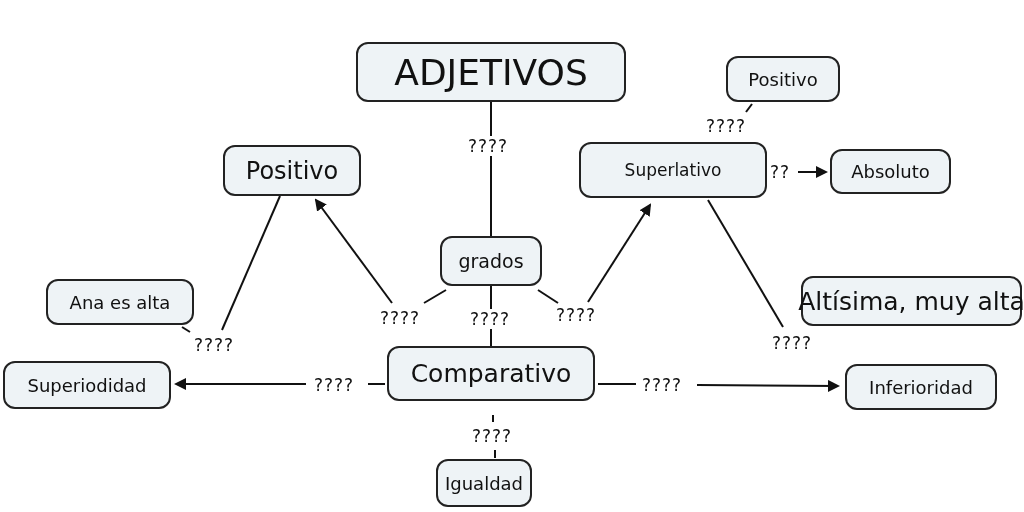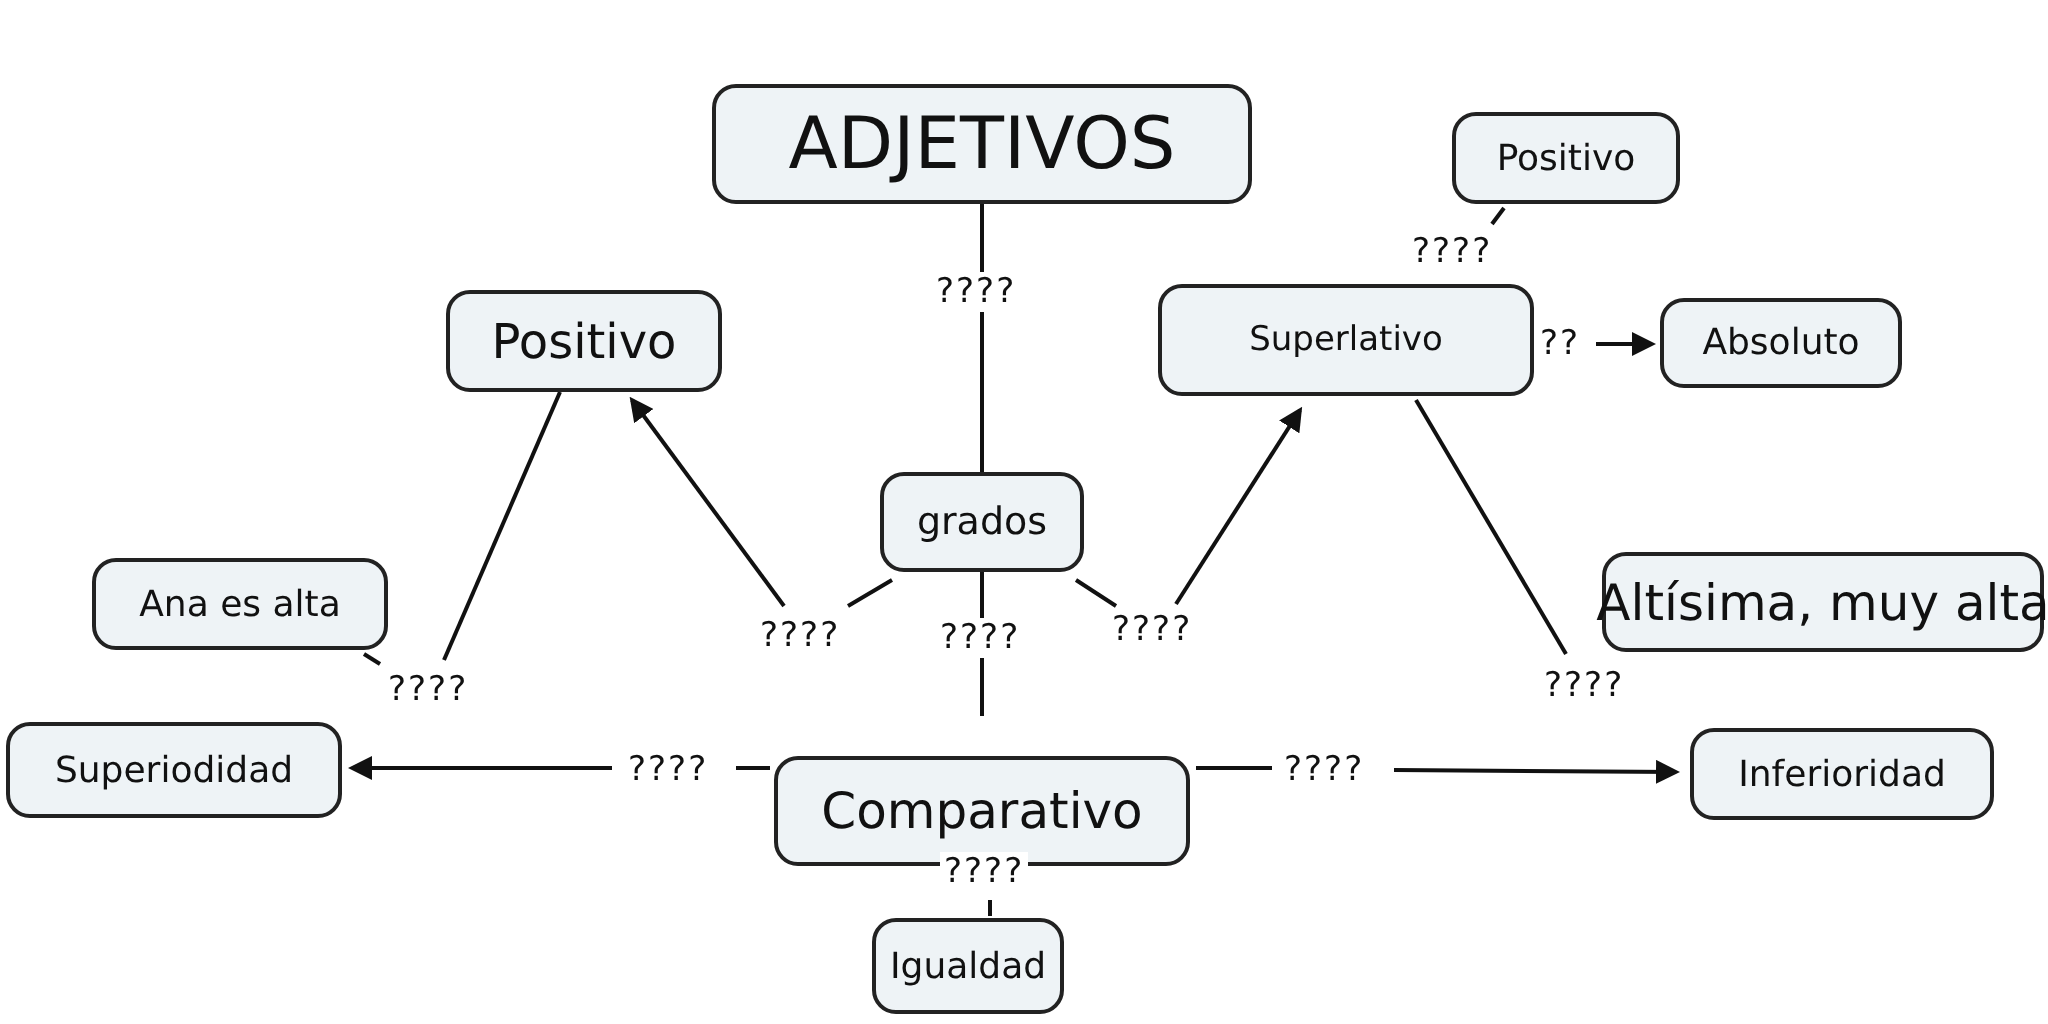--- a/index.html
+++ b/index.html
@@ -82,21 +82,21 @@
 </div>
 
 <div class="node" style="left:801px;top:276px;width:221px;height:50px;font-size:25px;">
   <span>Altísima, muy alta</span>
 </div>
 
 <div class="node" style="left:3px;top:361px;width:168px;height:48px;font-size:18px;">
   <span>Superiodidad</span>
 </div>
 
-<div class="node" style="left:387px;top:378px;width:208px;height:55px;font-size:25px;">
+<div class="node" style="left:387px;top:346px;width:208px;height:55px;font-size:25px;">
   <span>Comparativo</span>
 </div>
 
 <div class="node" style="left:845px;top:364px;width:152px;height:46px;font-size:18px;text-align:center;">
   <span>Inferioridad</span>
 </div>
 
 <div class="node" style="left:436px;top:459px;width:96px;height:48px;font-size:18px;">
   <span>Igualdad</span>
 </div>

